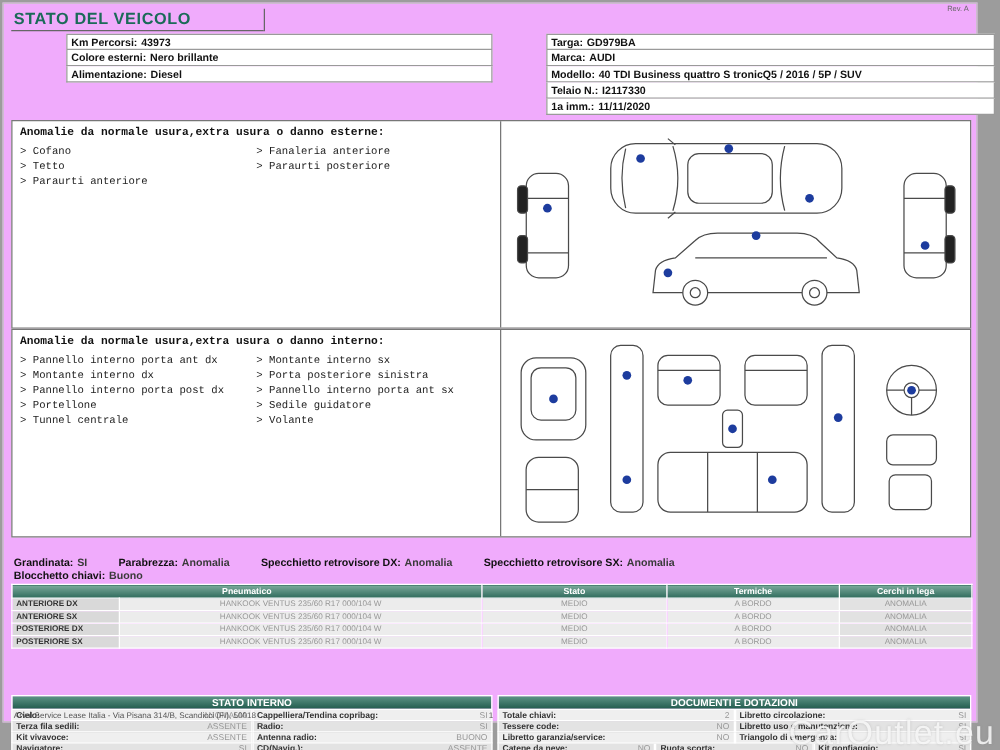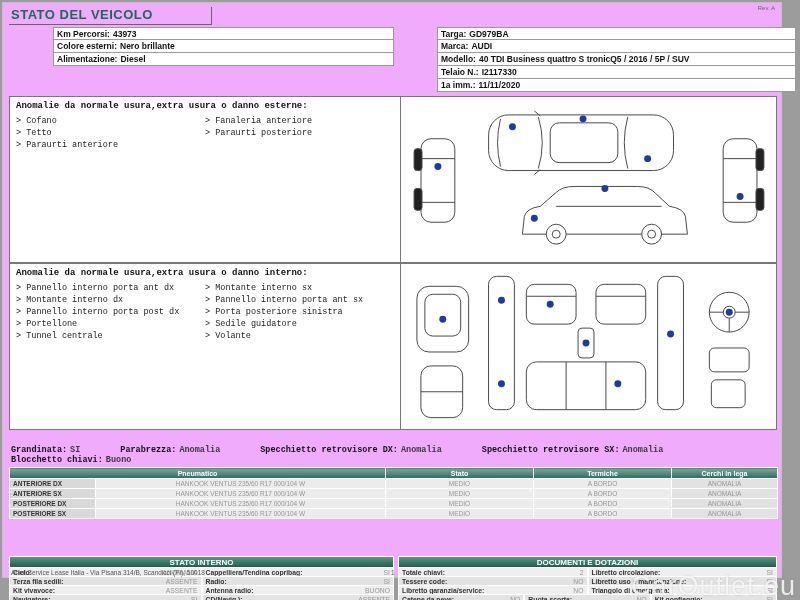--- a/index.html
+++ b/index.html
@@ -38,21 +38,21 @@
   }
   .panel-title { font-size:9px; font-weight:bold; margin-bottom:4px; }
   .panel-cols { display:flex; }
   .panel-col { width:50%; }
   .panel-item { font-size:8.5px; color:#222; line-height:12px; white-space:nowrap; }
   .panel-item::before { content:"> "; color:#222; }
   .panel-diagram { position:absolute; left:391px; top:0; right:0; bottom:0; }
   .panel-diagram svg { width:100%; height:100%; display:block; }
 
   .checks { position:absolute; left:8px; top:442px; width:766px; font-size:8.5px; }
-  .checks-row { display:flex; gap:40px; line-height:10px;font-family:Liberation Mono, monospace; }
+  .checks-row { display:flex; gap:25px; line-height:10px; }
   .check-item { white-space:nowrap; }
   .check-lbl { font-weight:bold; color:#111; margin-right:3px; }
   .check-val { font-weight:bold; color:#3a3a3a; }
 
   table.tyres {
     position:absolute; left:6px; top:464px; width:768px;
     border-collapse:collapse; table-layout:fixed; border-top:1px solid #555;
   }
   table.tyres th {
     background:linear-gradient(180deg,#7aa89a 0%,#2e6b5c 100%);
@@ -198,22 +198,22 @@
       <div class="panel-cols">
         <div class="panel-col">
           <div class="panel-item">Pannello interno porta ant dx</div>
           <div class="panel-item">Montante interno dx</div>
           <div class="panel-item">Pannello interno porta post dx</div>
           <div class="panel-item">Portellone</div>
           <div class="panel-item">Tunnel centrale</div>
         </div>
         <div class="panel-col">
           <div class="panel-item">Montante interno sx</div>
+          <div class="panel-item">Porta posteriore sinistra</div>
           <div class="panel-item">Pannello interno porta ant sx</div>
-          <div class="panel-item">Porta posteriore sinistra</div>
           <div class="panel-item">Sedile guidatore</div>
           <div class="panel-item">Volante</div>
         </div>
       </div>
     </div>
     <div class="panel-diagram">
       <svg viewBox="0 0 377 165">
         <g stroke="#4a4a4a" fill="none" stroke-width="1">
           <g>
             <rect x="16" y="22" width="52" height="66" rx="12"></rect>

